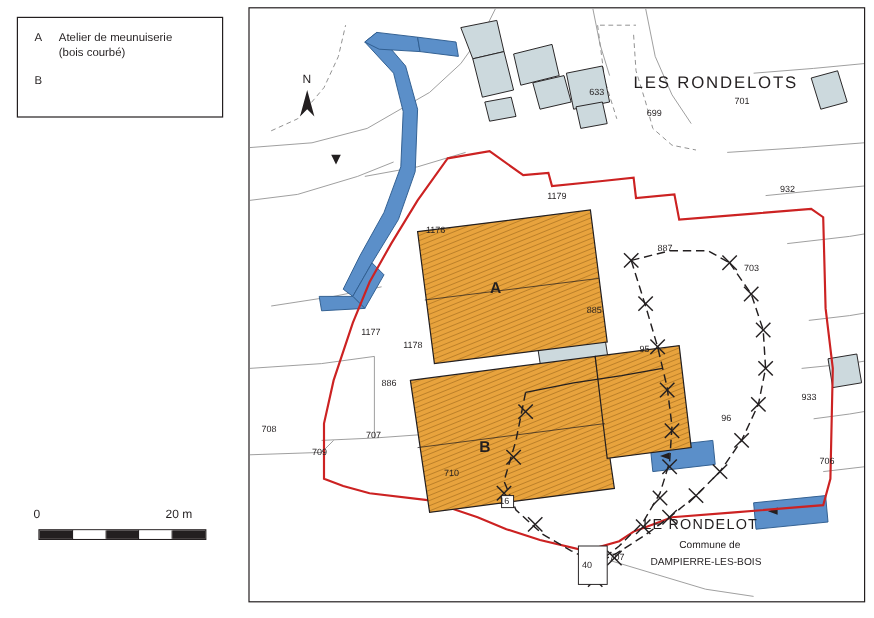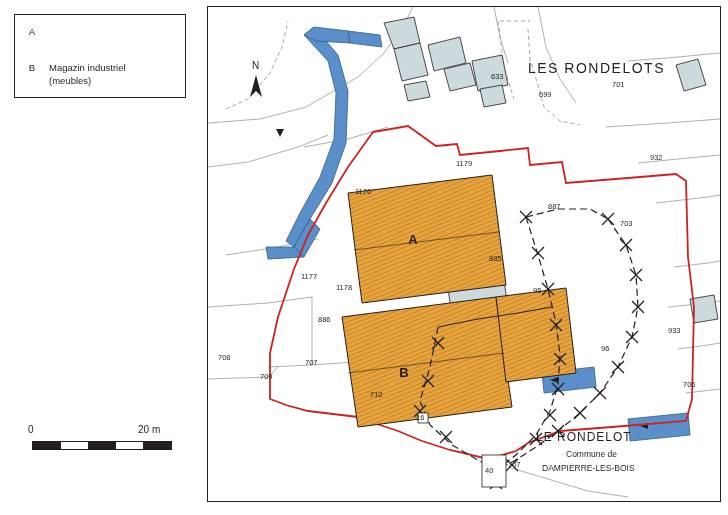--- a/index.html
+++ b/index.html
@@ -120,27 +120,27 @@
   .lbl-n { font-size: 10px; }
 </style>
 </head>
 <body>
 
 <div id="root">
 
   <div class="legend-box">
     <div class="legend-row r1">
       <div class="legend-key">A</div>
+      <div class="legend-text">
+        <div>Atelier de meunuiserie</div>
+        <div>(bois courbé)</div>
+      </div>
     </div>
     <div class="legend-row r2">
       <div class="legend-key">B</div>
-      <div class="legend-text">
-        <div>Magazin industriel</div>
-        <div>(meubles)</div>
-      </div>
     </div>
   </div>
 
   <div class="scale-wrap">
     <div class="scale-label-left">0</div>
     <div class="scale-label-right">20 m</div>
     <div class="scale-bar">
       <div class="scale-seg dark"></div>
       <div class="scale-seg light"></div>
       <div class="scale-seg dark"></div>

